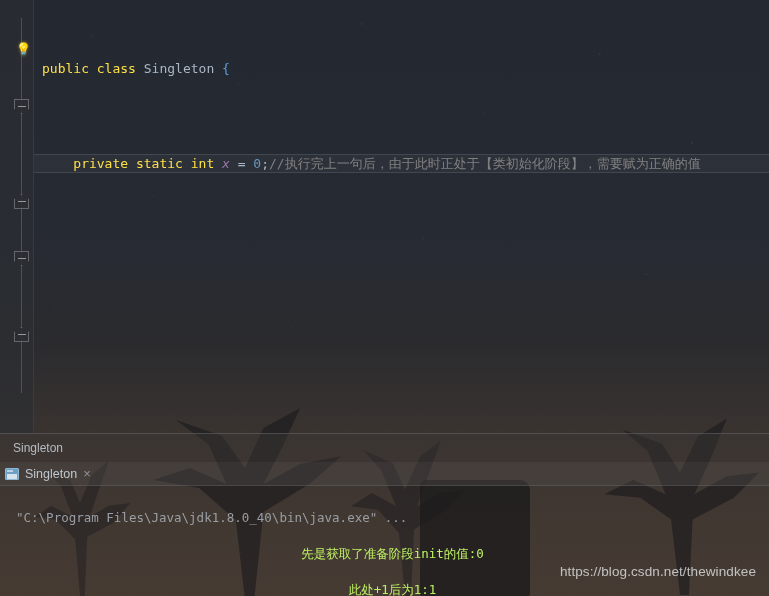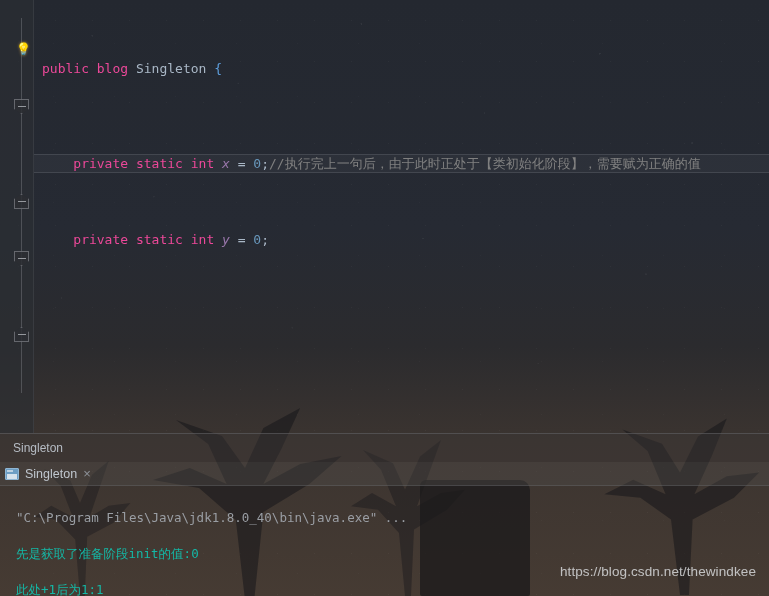--- a/index.html
+++ b/index.html
@@ -127,21 +127,21 @@
   .ln { position: relative; height: 19px; padding-left: 8px; }
   .ln.cur {
     background: rgba(255,255,255,.035);
     border-top: 1px solid rgba(125,128,135,.28);
     border-bottom: 1px solid rgba(125,128,135,.28);
     height: 19px;
   }
   .ln.cur .src { position: relative; top: -1px; text-align: center; }
 
   
-  .kw   { color:#ec4899; }
+  .kw   { color:#fde047; }
   .typ  { color:#a9b7c6; }
   .fld  { color:#9876aa; font-style: italic; }
   .num  { color:#6897bb; }
   .cmt  { color:#808080; }
   .pun  { color:#a9b7c6; }
   .brc1 { color:#5d9ddb; }
   .brc2 { color:#c9a227; }
 
   
   .runbar {
@@ -203,21 +203,21 @@
     left: 0; right: 0; top: 486px; bottom: 0;
     padding: 5px 0 0 16px;
     font-family: "DejaVu Sans Mono", monospace;
     font-size: 12.5px;
     line-height: 18px;
     color: #cfd3d8;
     white-space: pre;
     overflow: hidden;
   }
   .console .cmd   { color: #9a9ea4; }
-  .console .out   { color: #14b8a6; }
+  .console .out   { color: #bef264; text-align: center; }
 
   .watermark {
     position: absolute;
     right: 13px; bottom: 17px;
     font-family: "Liberation Sans", sans-serif;
     font-size: 13.5px;
     color: rgba(224,226,229,.80);
     letter-spacing: .1px;
     pointer-events: none;
     margin-left: 18px;
@@ -242,26 +242,25 @@
       <div class="gutter-rail"></div>
       <div class="bulb">💡</div>
       <div class="fold start" style="top:99px"></div>
       <div class="fold end" style="top:194px"></div>
       <div class="fold start" style="top:251px"></div>
       <div class="fold end" style="top:327px"></div>
     </div>
 
     <div class="code" style="padding-left:34px">
 
-      <div class="ln"><span class="src"><span class="kw">public</span> <span class="kw">blog</span> <span class="typ">Singleton</span> <span class="brc1">{</span></span></div>
+      <div class="ln"><span class="src"><span class="kw">public</span> <span class="kw">class</span> <span class="typ">Singleton</span> <span class="brc1">{</span></span></div>
 
 
       <div class="ln cur"><span class="src">    <span class="kw">private</span> <span class="kw">static</span> <span class="kw">int</span> <span class="fld">x</span> <span class="pun">=</span> <span class="num">0</span><span class="pun">;</span><span class="cmt">//执行完上一句后，由于此时正处于【类初始化阶段】，需要赋为正确的值</span></span></div>
 
-      <div class="ln"><span class="src">    <span class="kw">private</span> <span class="kw">static</span> <span class="kw">int</span> <span class="fld">y</span> <span class="pun">=</span> <span class="num">0</span><span class="pun">;</span></span></div>
 
       <div class="ln"><span class="src"> </span></div>
 
       
 
       
 
       
 
       

